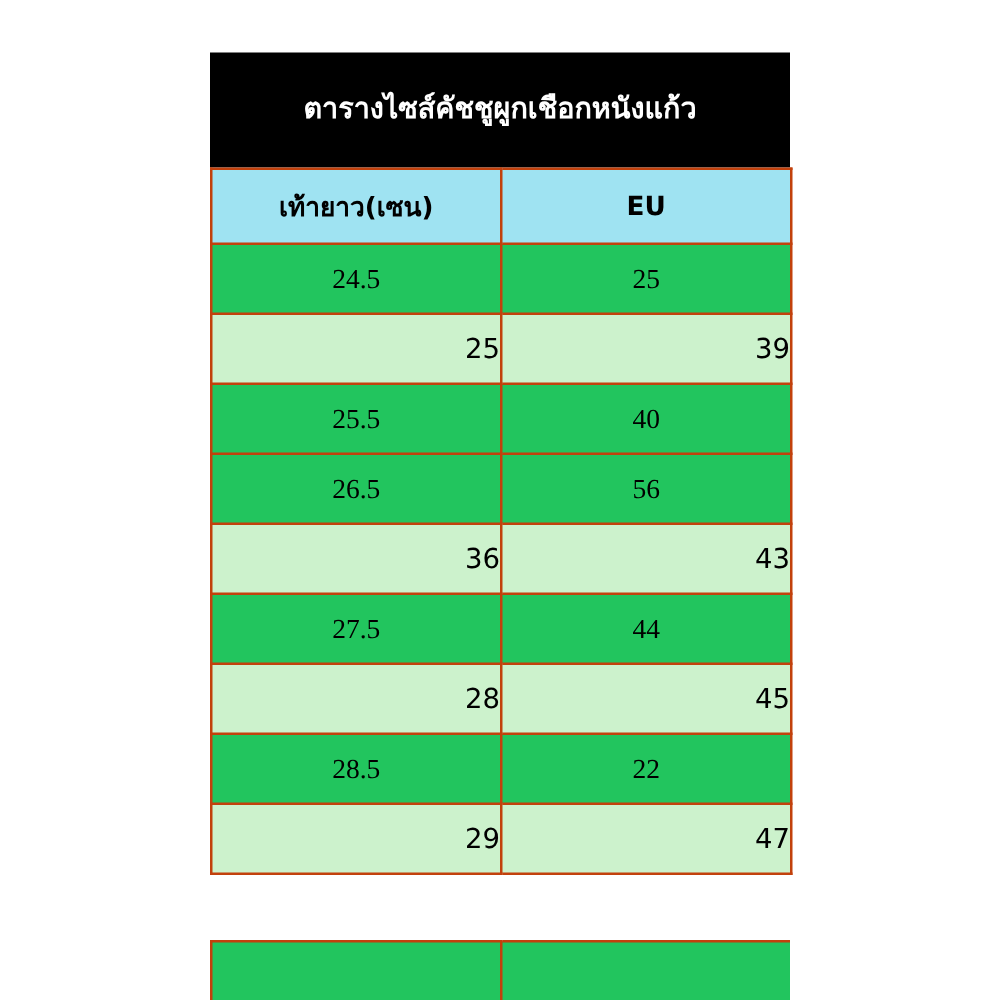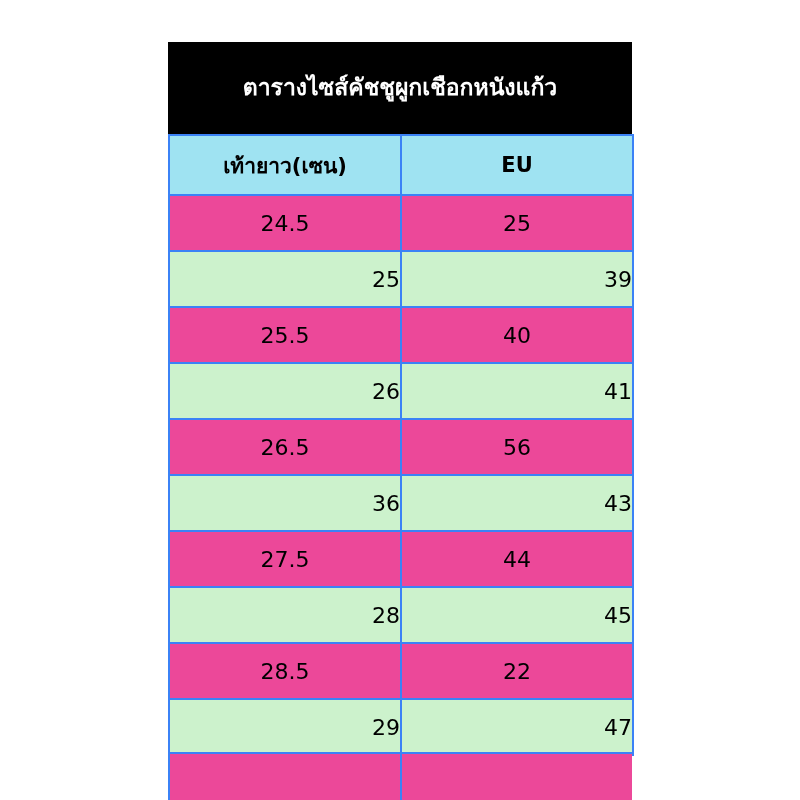--- a/index.html
+++ b/index.html
@@ -42,36 +42,37 @@
     line-height: 1.2;
     letter-spacing: 0px;
   }
   table.sizes {
     border-collapse: collapse;
     width: 464px;
     table-layout: fixed;
   }
   table.sizes th,
   table.sizes td {
-    border: 2px solid #3b82f6;
+    border: 2px solid #c2410c;
     height: 54px;
     text-align: center;
     vertical-align: middle;
     font-size: 22px;
     color: #000000;
     padding: 0;
   }
   table.sizes th {
     background: #9fe3f2;
     font-weight: bold;
     font-size: 21px;
     height: 58px;
   }
   table.sizes tr.row-white td {
-    background: #ec4899;
+    background: #22c55e;
+    font-family: Liberation Serif, serif;
   }
   table.sizes tr.row-green td {
     background: #ccf2cc;
     text-align: right;
   }
   .col-a { width: 232px; }
   .col-b { width: 232px; }
   
   .clip-strip {
     position: absolute;
@@ -113,24 +114,20 @@
           <td>25</td>
         </tr>
         <tr class="row-green">
           <td>25</td>
           <td>39</td>
         </tr>
         <tr class="row-white">
           <td>25.5</td>
           <td>40</td>
         </tr>
-        <tr class="row-green">
-          <td>26</td>
-          <td>41</td>
-        </tr>
         <tr class="row-white">
           <td>26.5</td>
           <td>56</td>
         </tr>
         <tr class="row-green">
           <td>36</td>
           <td>43</td>
         </tr>
         <tr class="row-white">
           <td>27.5</td>

